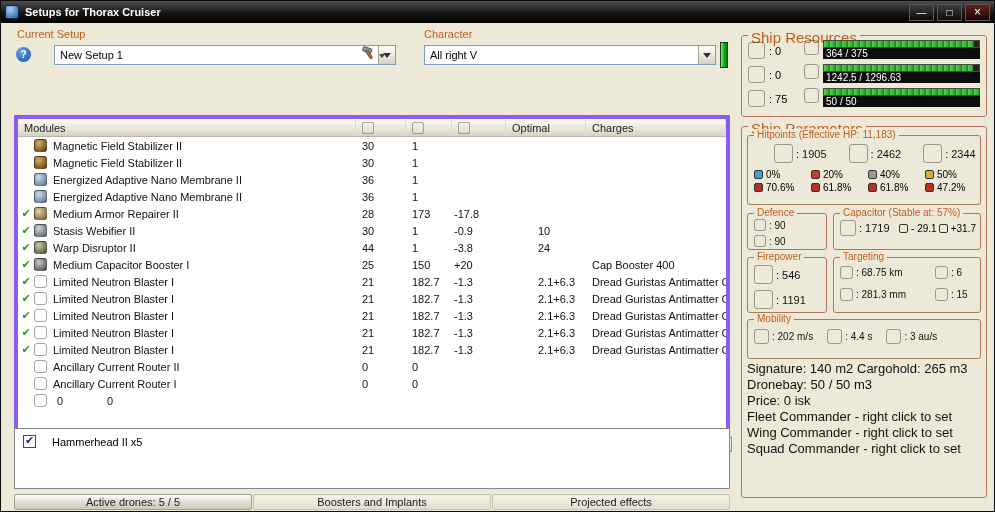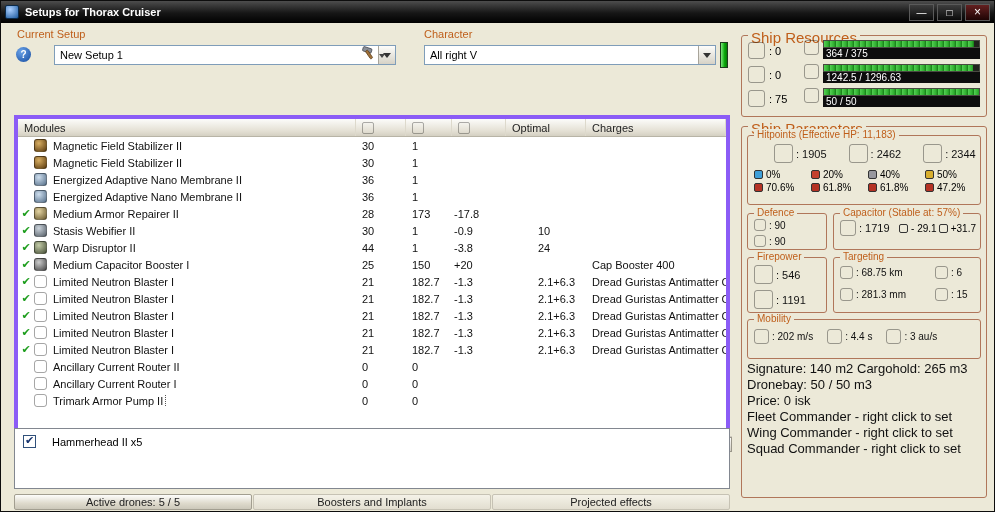--- a/index.html
+++ b/index.html
@@ -339,21 +339,20 @@
           <span class="c nm"><span class="nmtxt" data-name="module-name">Ancillary Current Router I</span></span>
           <span class="c cpu" data-name="module-cpu">0</span>
           <span class="c pg" data-name="module-pg">0</span>
           <span class="c cap" data-name="module-cap"></span>
           <span class="c opt" data-name="module-optimal"></span>
           <span class="c chg" data-name="module-charges"></span>
         </div>
         <div class="trow sel" data-name="module-row">
           <span class="c chk"></span>
           <span class="c ico"><i class="mico" data-name="rig-icon"></i></span>
-          <span class="c nm"><span class="nmtxt focus" data-name="module-name">Trimark Armor Pump II</span></span>
           <span class="c cpu" data-name="module-cpu">0</span>
           <span class="c pg" data-name="module-pg">0</span>
           <span class="c cap" data-name="module-cap"></span>
           <span class="c opt" data-name="module-optimal"></span>
           <span class="c chg" data-name="module-charges"></span>
         </div>
       </div>
     <div class="hscroll" data-name="horizontal-scrollbar">
       <span class="sb-btn left" data-name="scroll-left-button"></span>
       <span class="sb-thumb" data-name="scrollbar-thumb"></span>

